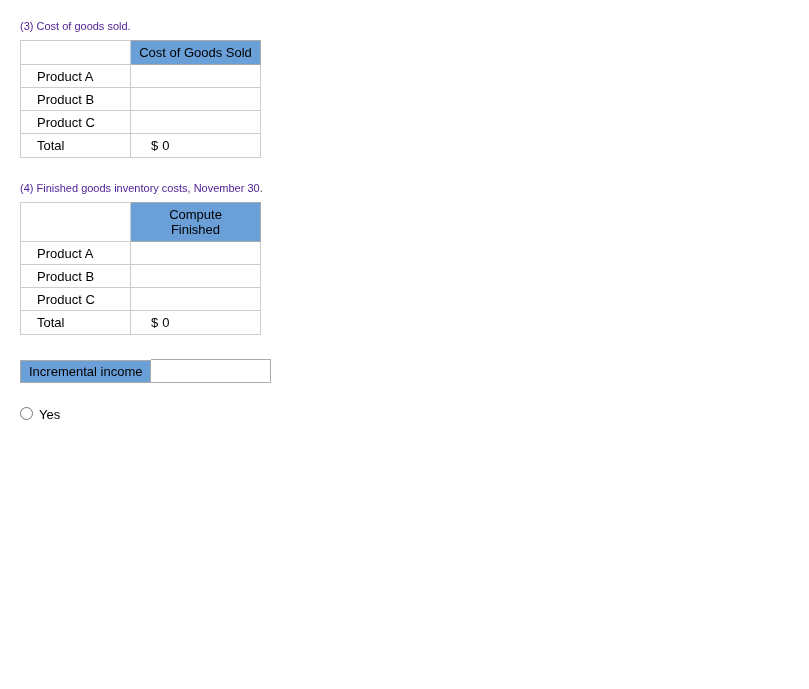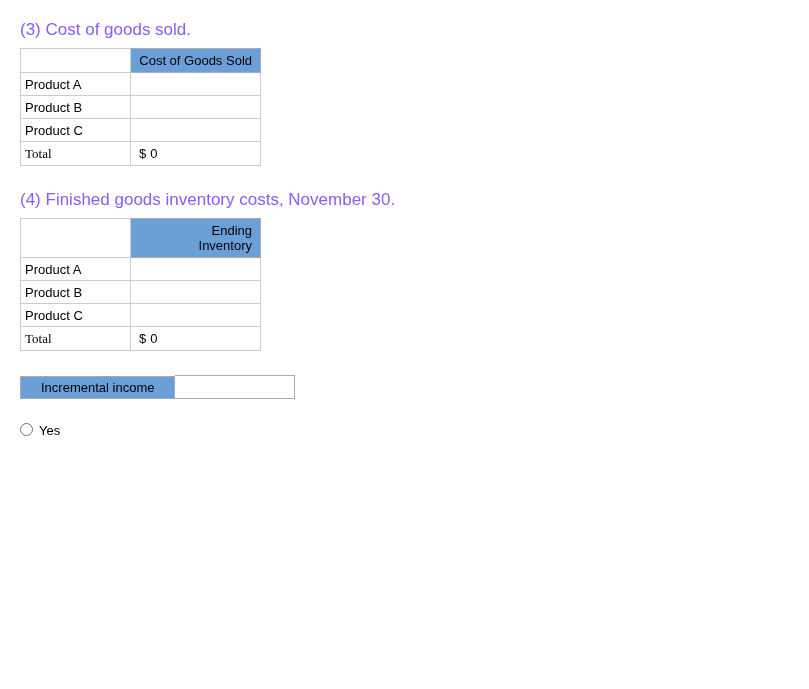--- a/index.html
+++ b/index.html
@@ -11,43 +11,43 @@
       padding: 20px;
       width: 809px;
       min-height: 689px;
     }
 
     .section {
       margin-bottom: 24px;
     }
 
     .section-title {
-      font-size: 17px;
+      font-size: 11px;
       margin-bottom: 8px;
-      color: #8b5cf6;
+      color: #4c1d95;
     }
 
     .data-table {
       border-collapse: collapse;
       font-size: 13px;
     }
 
     .data-table th {
       background-color: #6a9fd8;
       color: #000;
-      text-align: right;
+      text-align: center;
       padding: 4px 8px;
       border: 1px solid #aaa;
       font-weight: normal;
       width: 130px;
     }
 
     .data-table td {
       border: 1px solid #ccc;
-      padding: 2px 4px;
+      padding: 2px 16px;
       height: 22px;
     }
 
     .label-col {
       width: 110px;
       background: #fff;
     }
 
     .input-col {
       width: 130px;
@@ -62,21 +62,20 @@
       padding: 0 2px;
       height: 18px;
     }
 
     .total-row td {
       border: 1px solid #ccc;
     }
 
     .total-label {
       background: #fff;
-      font-family: Liberation Serif, serif;
     }
 
     .dollar-sign {
       padding-right: 4px;
     }
 
     .paragraph-text {
       font-size: 13px;
       color: #000;
       line-height: 1.5;
@@ -85,21 +84,21 @@
 
     .incremental-row {
       display: flex;
       align-items: center;
       margin-bottom: 24px;
     }
 
     .incremental-label {
       background-color: #6a9fd8;
       color: #000;
-      padding: 3px 20px;
+      padding: 3px 8px;
       border: 1px solid #aaa;
       font-size: 13px;
       white-space: nowrap;
     }
 
     .incremental-input {
       border: 1px solid #aaa;
       border-left: none;
       height: 24px;
       width: 120px;
@@ -181,22 +180,22 @@
   </table>
 </div>
 
 <div class="section">
   <div class="section-title">(4) Finished goods inventory costs, November 30.</div>
   <table class="data-table">
     <thead>
       <tr>
         <td class="label-col" style="border:1px solid #ccc; background:#fff;"></td>
         <th>
-          <span>Ending</span><br>
-          <span>Inventory</span>
+          <span>Compute</span><br>
+          <span>Finished</span>
         </th>
       </tr>
     </thead>
     <tbody>
       <tr>
         <td class="label-col">Product A</td>
         <td class="input-col">
           <input type="text" style="">
         </td>
       </tr>

